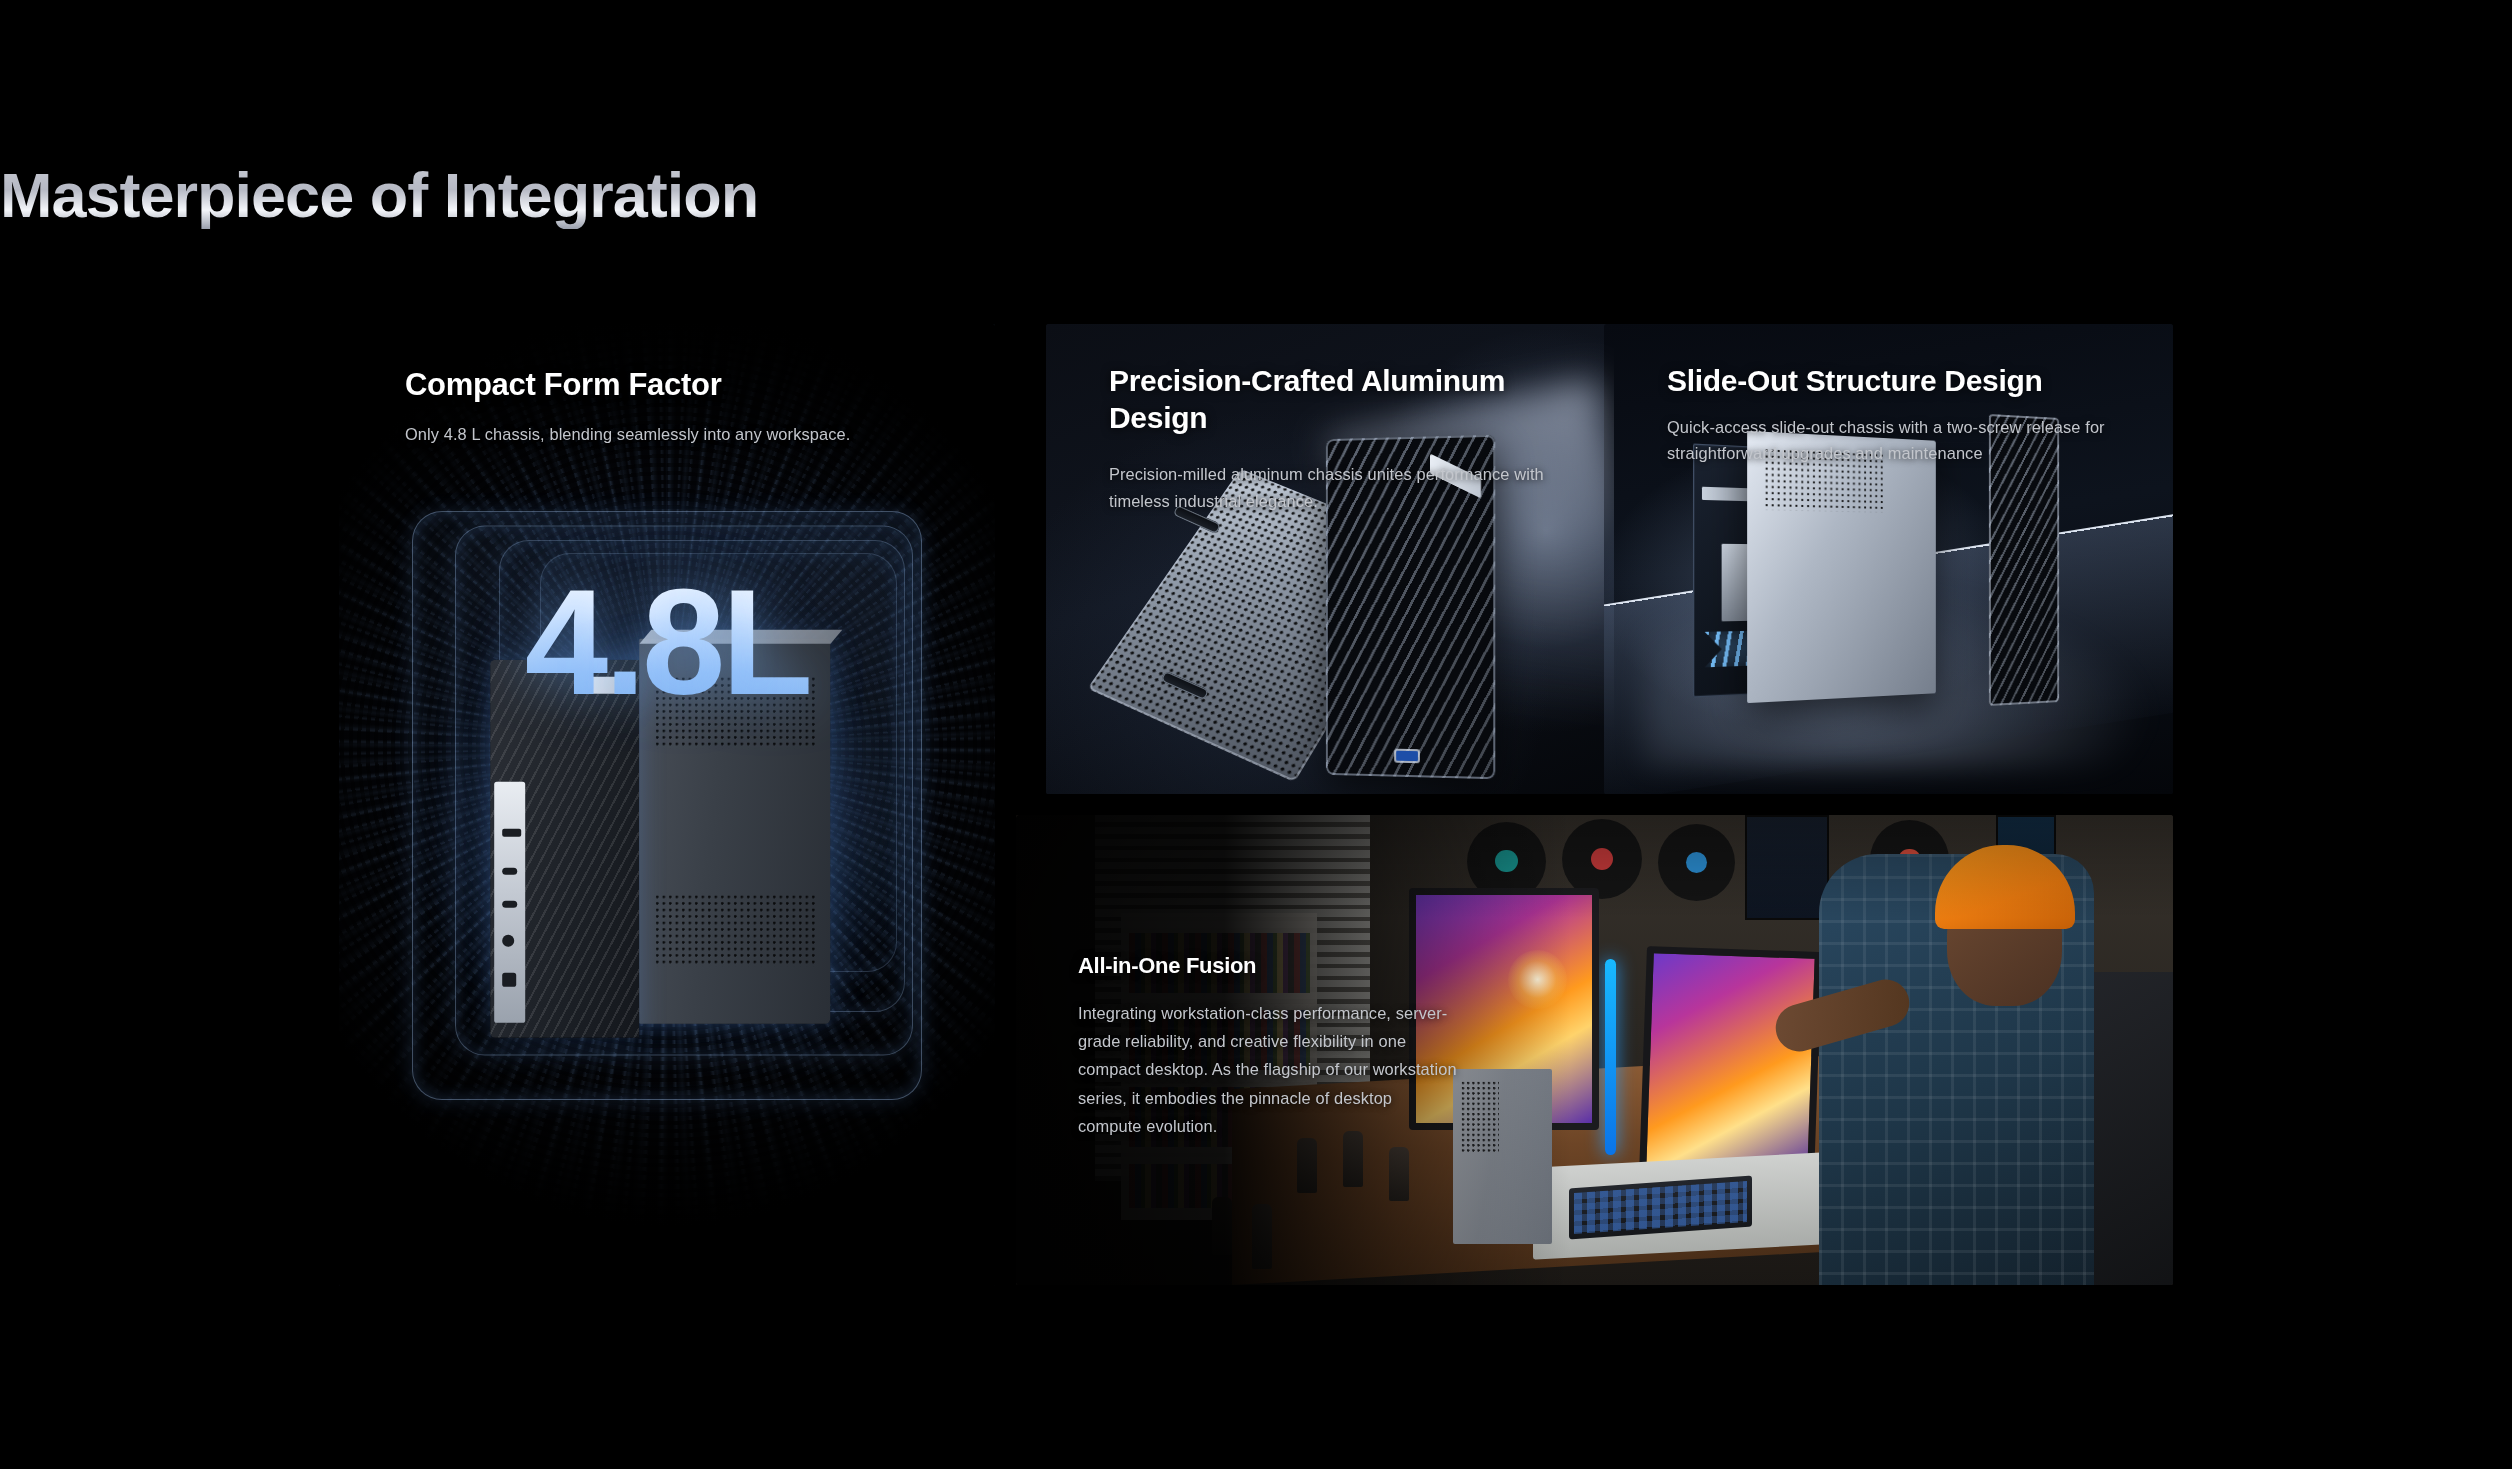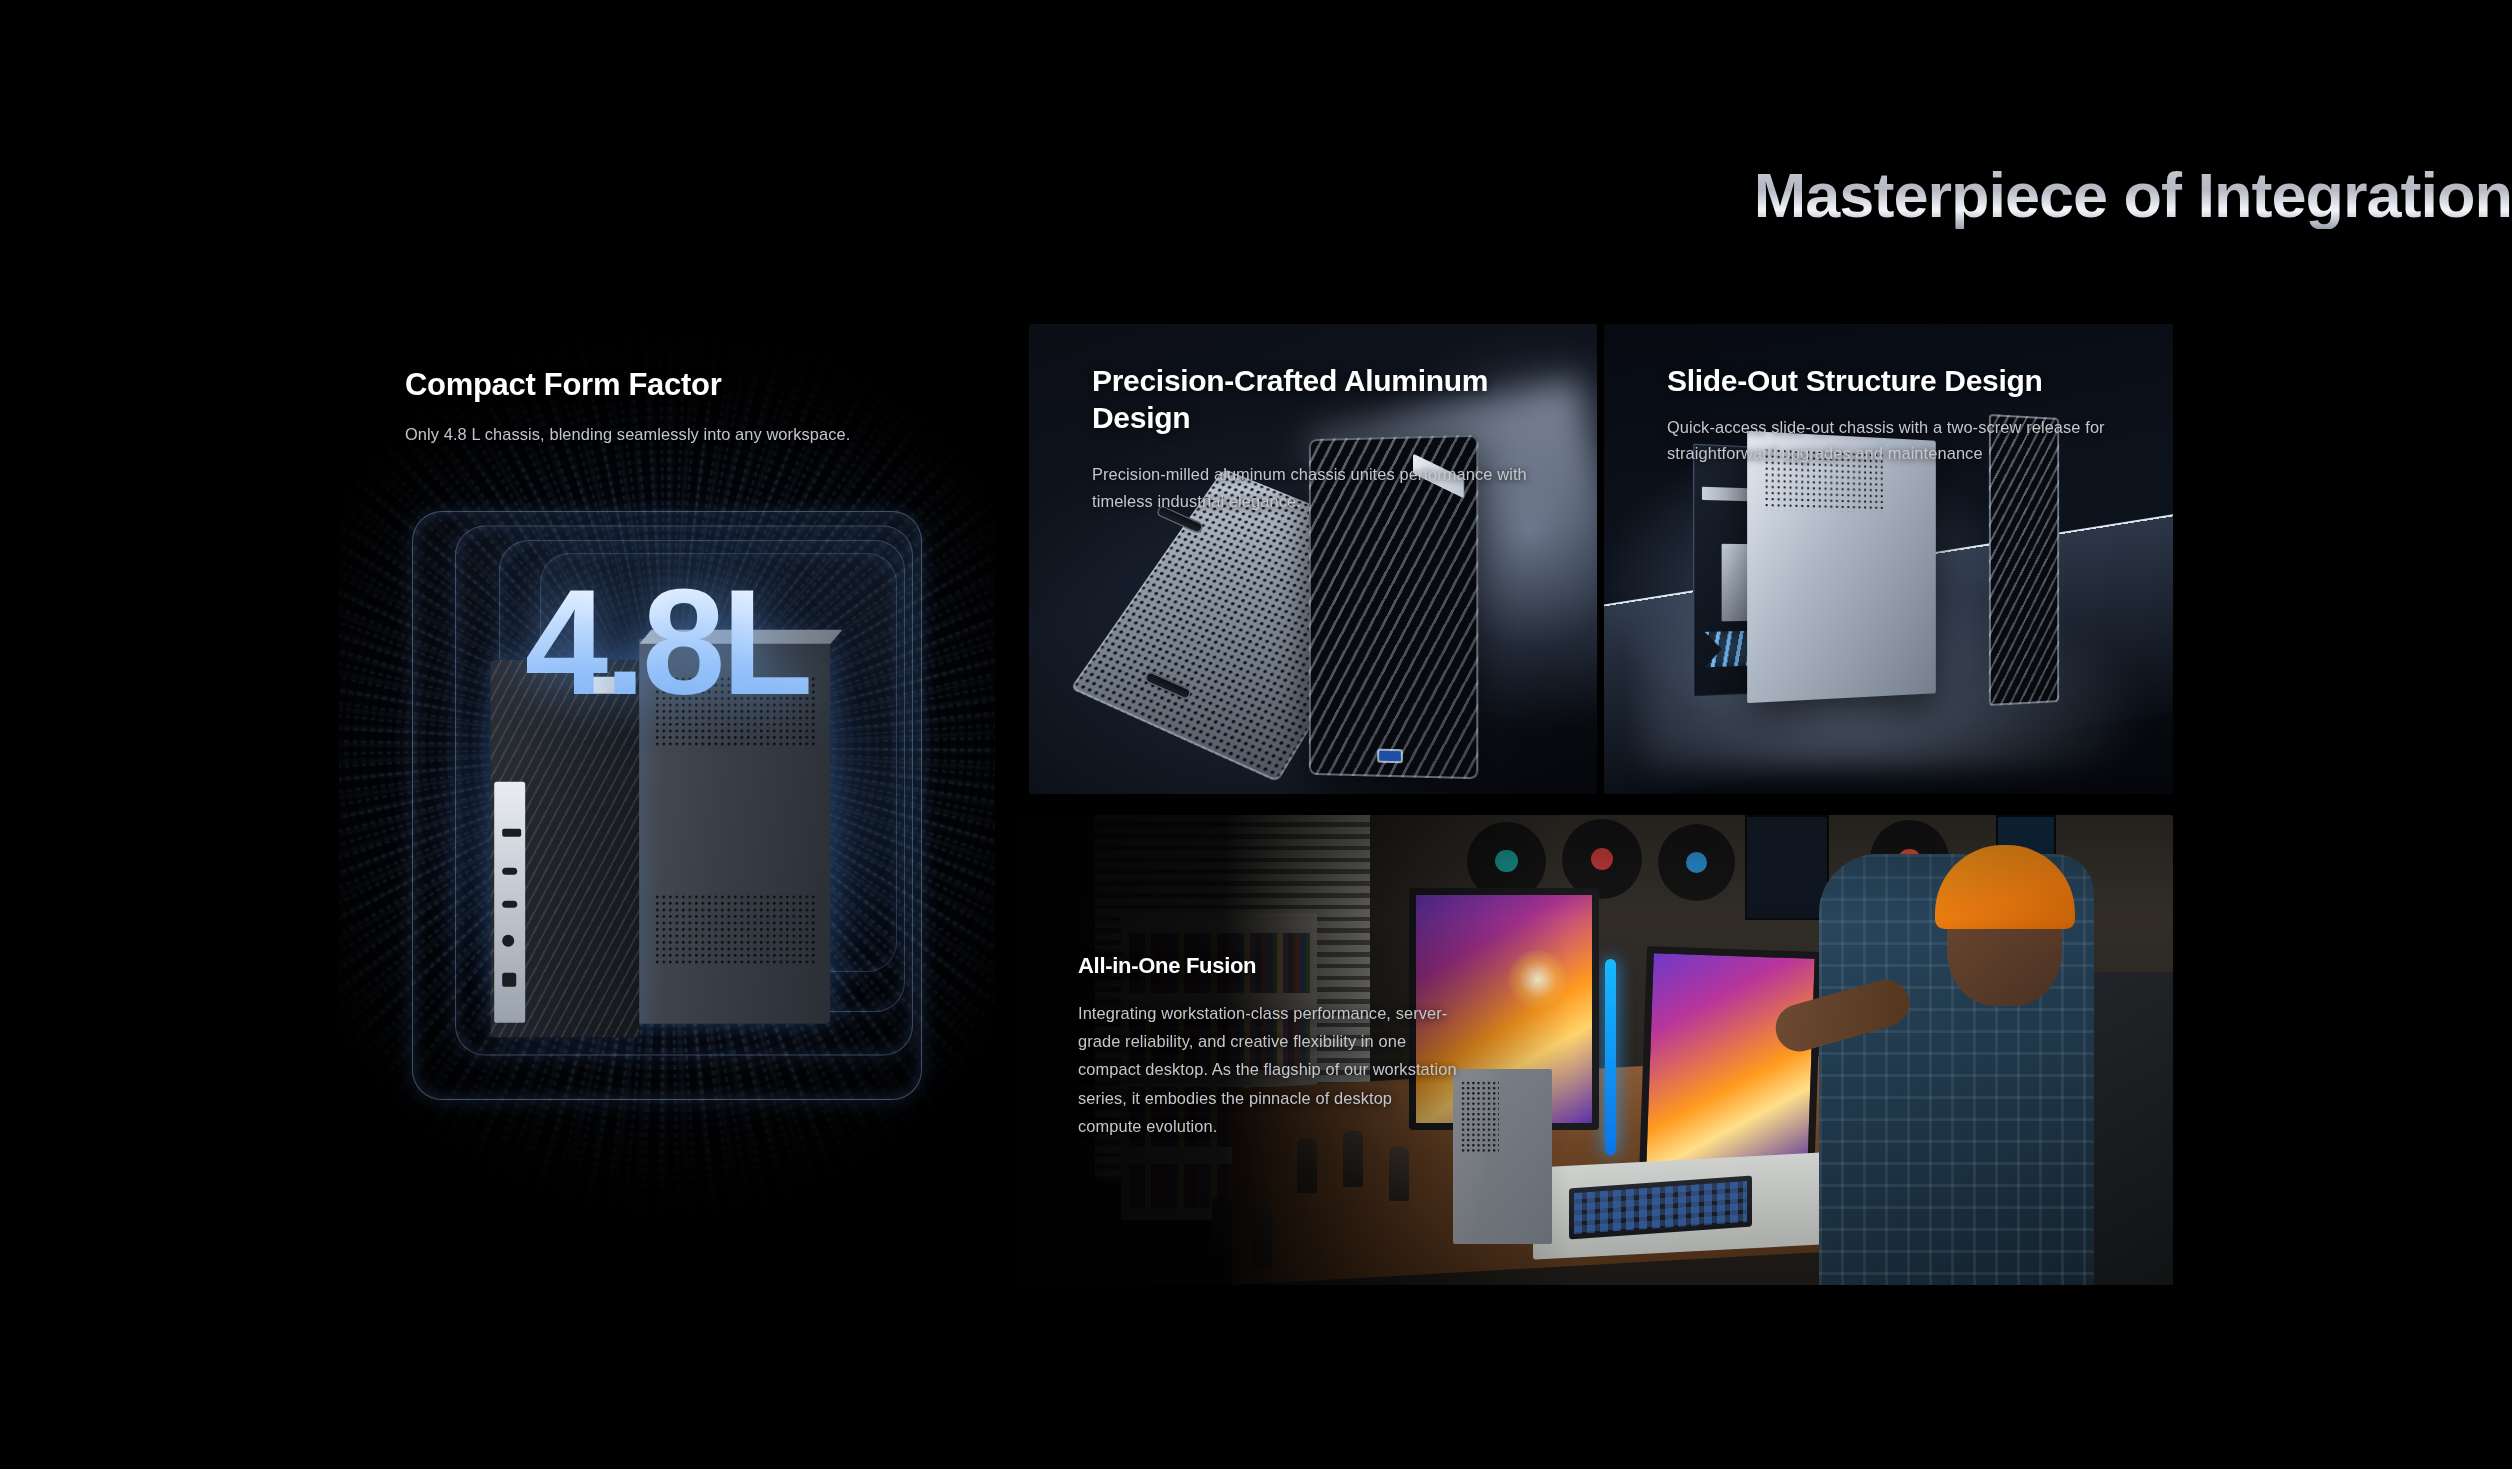--- a/index.html
+++ b/index.html
@@ -7,36 +7,36 @@
     width:2512px; height:1469px;
     background:#000;
     font-family:"Liberation Sans", sans-serif;
     overflow:hidden;
   }
   .page{ position:relative; width:2512px; height:1469px; background:#000; }
 
   
   .heading{
     position:absolute; left:0; top:161px; width:2512px;
-    text-align:right;
+    text-align:left;
     font-size:63px; font-weight:700; letter-spacing:-1px;
     background:linear-gradient(180deg,#c8cbd4 0%,#b6b9c4 42%,#f4f6fa 72%,#9aa0ad 100%);
     -webkit-background-clip:text; background-clip:text;
     color:transparent; -webkit-text-fill-color:transparent;
     line-height:1.08;
   }
 
   
   .grid{ position:absolute; left:339px; top:324px; width:1834px; height:962px; }
 
   .card{ position:absolute; overflow:hidden; border-radius:2.6px; }
 
   
   .c1{ left:0; top:0; width:656px; height:962px; background:#07090e; }
-  .c2{ left:690px; top:0; width:568px; height:470px; background:#070a10; }
+  .c2{ left:707px; top:0; width:568px; height:470px; background:#070a10; }
   .c3{ left:1265px; top:0; width:569px; height:470px; background:#05070c; }
   .c4{ left:677px; top:491px; width:1157px; height:470px; background:#05060a; }
 
   .card-text{ position:absolute; z-index:6;margin-left:25px; }
   .c1 .card-text{ left:41px; top:42px; width:563px; }
   .c2 .card-text{ left:38px; top:38px; width:484px; }
   .c3 .card-text{ left:38px; top:38px; width:510px; }
   .c4 .card-text{ left:37px; top:137px; width:379px; }
 
   .card-title{

